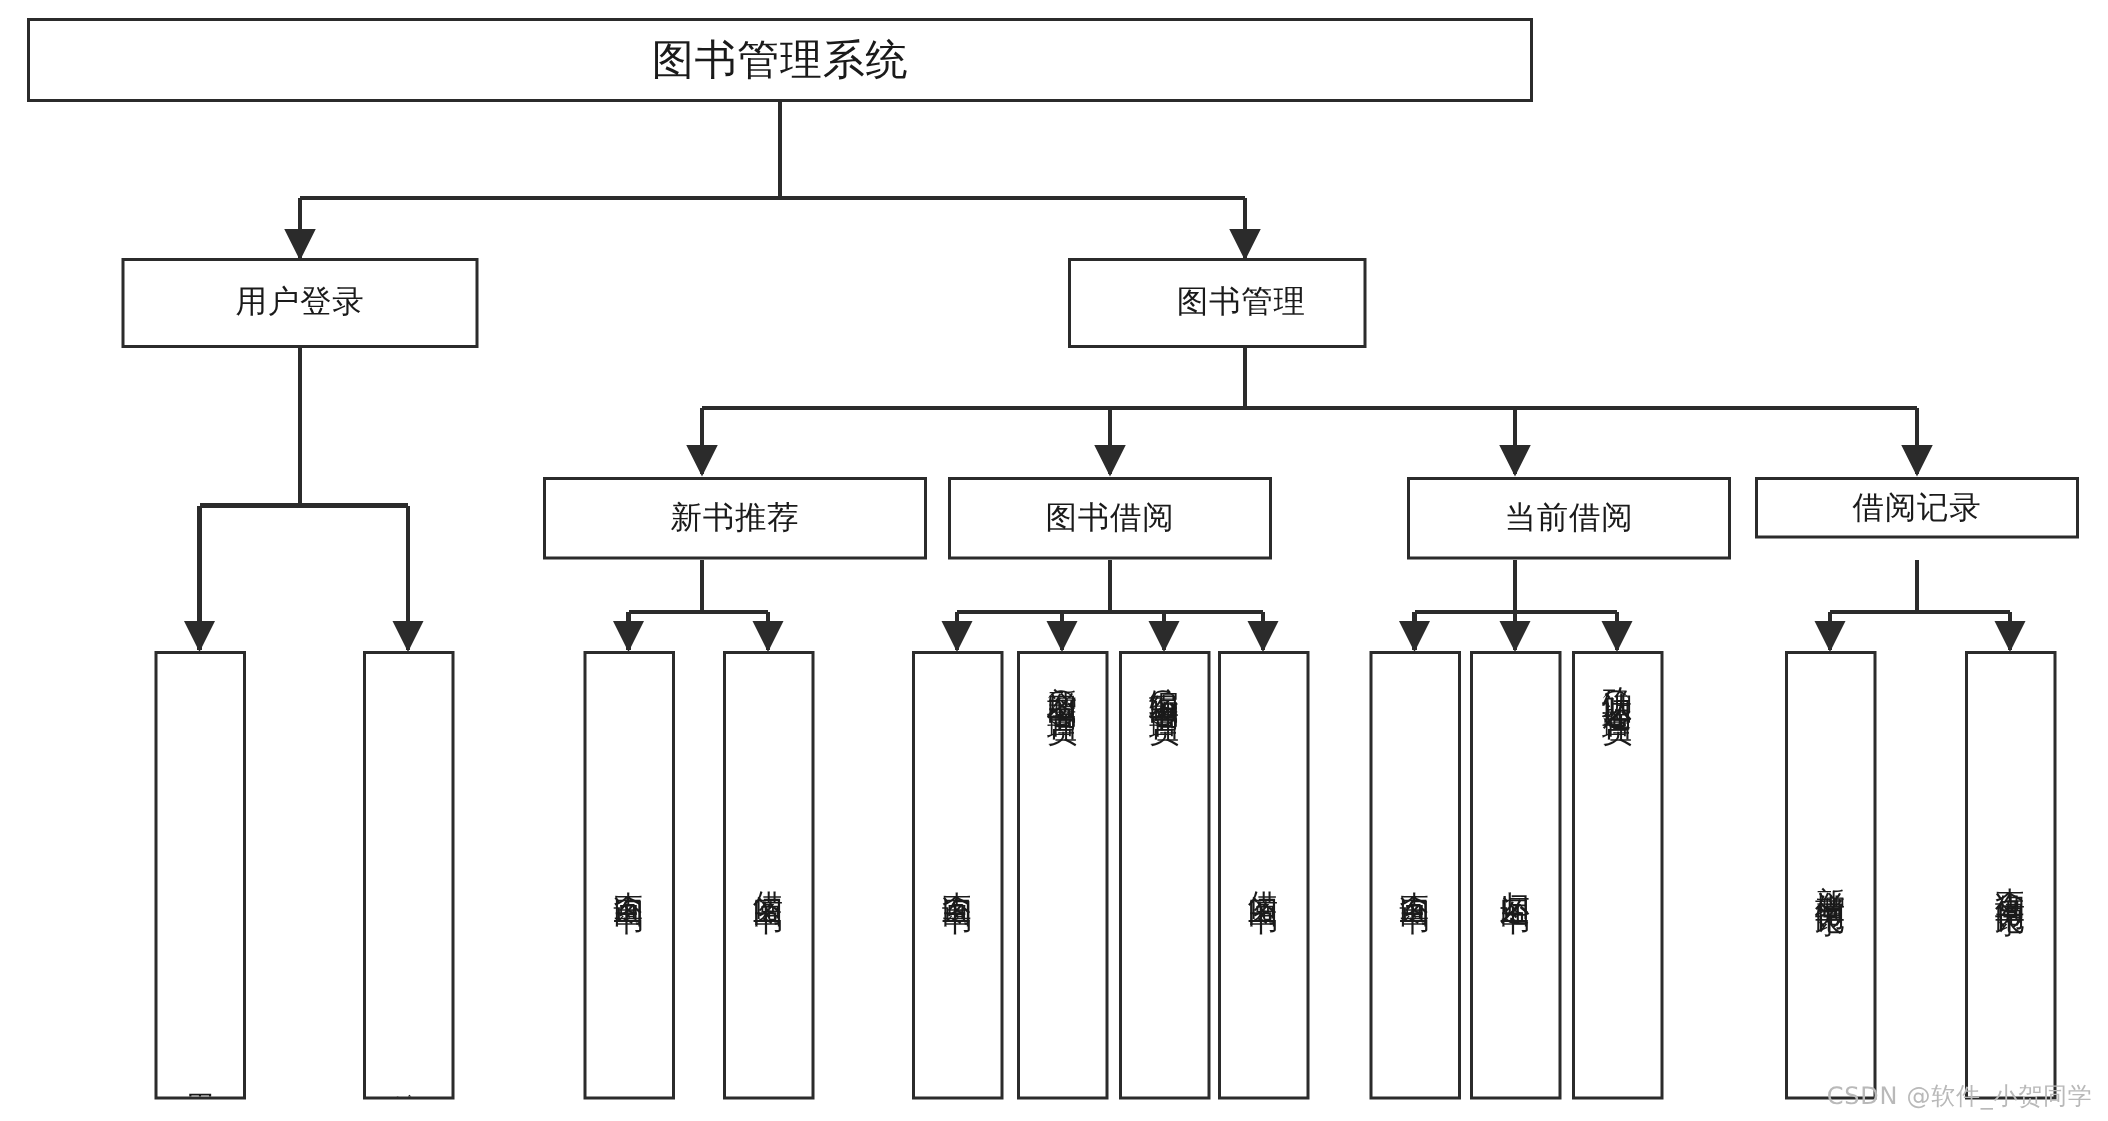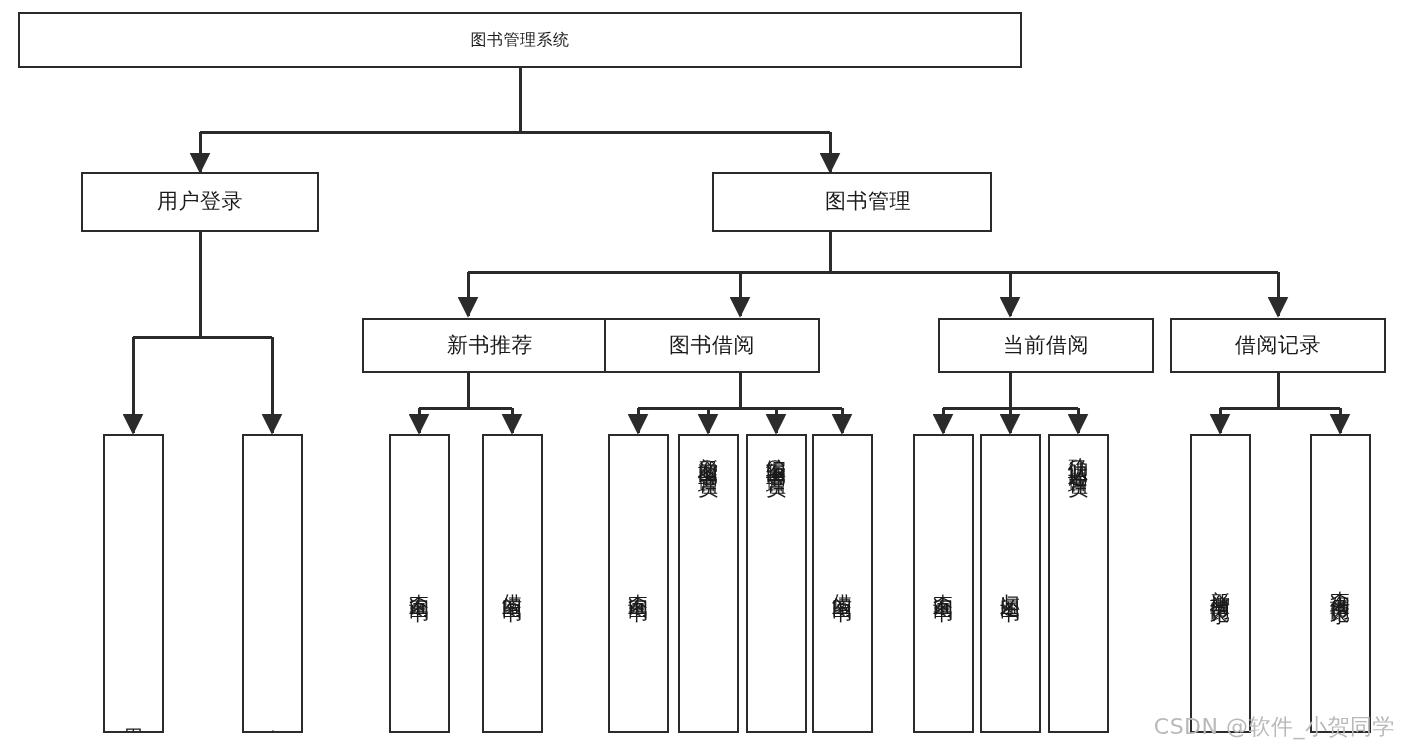--- a/index.html
+++ b/index.html
@@ -39,21 +39,21 @@
   .node-label {
     color: #1a1a1a;
     font-size: 21px;
     line-height: 1.12;
     letter-spacing: 0.5px;
     white-space: nowrap;
     text-align: center;
     user-select: none;
   }
   
-  .node-root .node-label { font-size: 16px; }
+  .node-root .node-label { font-size: 28px; }
   
   .node-vertical {
     align-items: center;
     justify-content: center;
     padding: 6px 0;
   }
   .node-vertical .node-label {
     writing-mode: vertical-rl;
     text-orientation: upright;
     font-size: 20px;
@@ -61,21 +61,21 @@
     letter-spacing: 3px;
     white-space: nowrap;
   }
   .node-vertical.align-start { align-items: flex-start; }
   .node-vertical.align-end { align-items: flex-end; }
   
   .watermark {
     position: absolute;
     right: 10px;
     bottom: 5px;
-    font-size: 22px;
+    font-size: 16px;
     color: #b9b9b9;
     letter-spacing: 0.5px;
     white-space: nowrap;
     user-select: none;
   }
 </style>
 </head>
 <body>
 
 <div id="diagram-root">
@@ -132,34 +132,34 @@
     </g>
   </svg>
 
   <div class="node-box node-root" style="left:18px; top:12px; width:1004px; height:56px;">
     <span class="node-label">图书管理系统</span>
   </div>
 
   <div class="node-box" style="left:81px; top:172px; width:238px; height:60px;">
     <span class="node-label">用户登录</span>
   </div>
-  <div class="node-box" style="left:712px; top:172px; width:280px; height:60px;padding-left:32px;">
+  <div class="node-box" style="left:712px; top:172px; width:199px; height:60px;padding-left:32px;">
     <span class="node-label">图书管理</span>
   </div>
 
   <div class="node-box" style="left:362px; top:318px; width:256px; height:55px;">
     <span class="node-label">新书推荐</span>
   </div>
-  <div class="node-box" style="left:604px; top:318px; width:216px; height:55px;">
+  <div class="node-box" style="left:632px; top:318px; width:216px; height:55px;">
     <span class="node-label">图书借阅</span>
   </div>
   <div class="node-box" style="left:902px; top:318px; width:216px; height:55px;margin-left:36px;">
     <span class="node-label">当前借阅</span>
   </div>
-  <div class="node-box" style="left:1170px; top:318px; width:216px; height:55px;">
+  <div class="node-box" style="left:1170px; top:318px; width:216px; height:41px;">
     <span class="node-label">借阅记录</span>
   </div>
 
   <div class="node-box node-vertical align-end" style="left:103px; top:434px; width:61px; height:299px;">
     <span class="node-label">用户登录</span>
   </div>
   <div class="node-box node-vertical align-end" style="left:242px; top:434px; width:61px; height:299px;">
     <span class="node-label">注销登录</span>
   </div>
 

